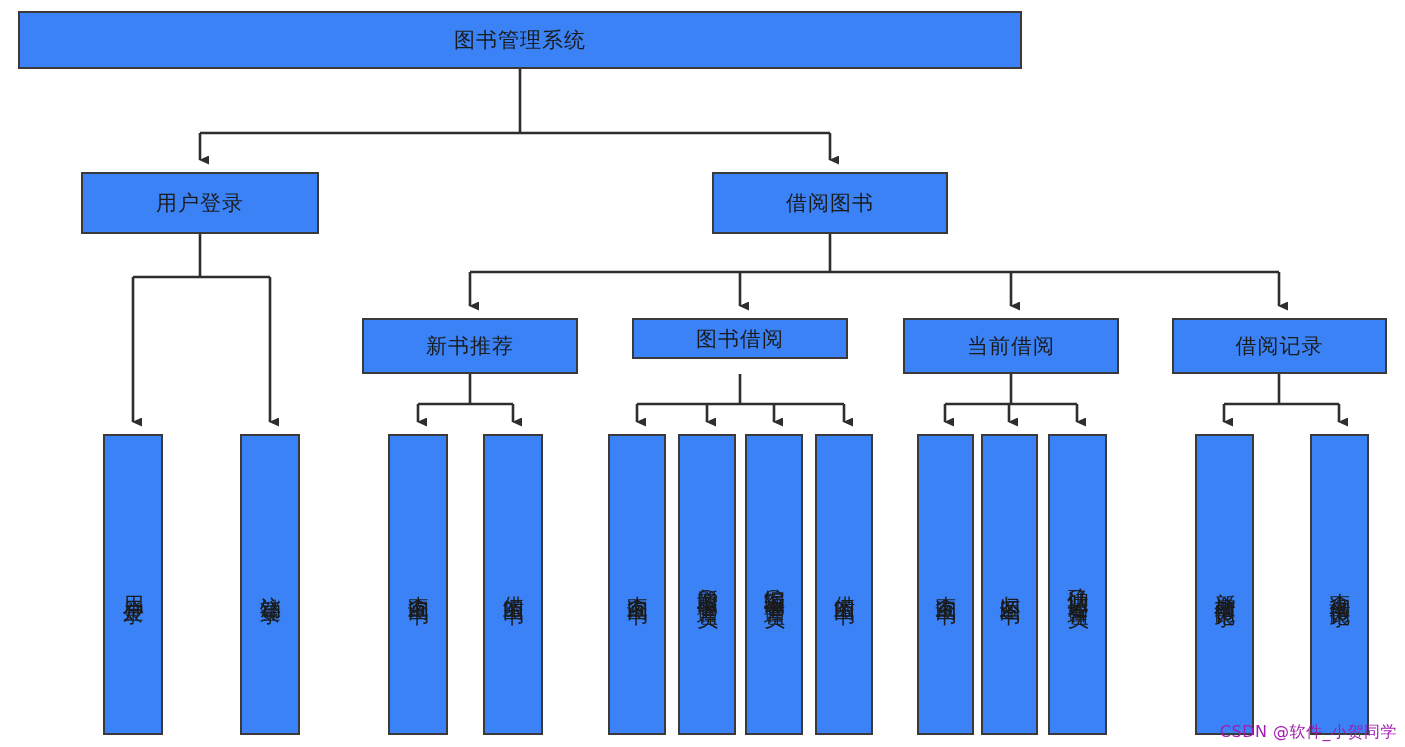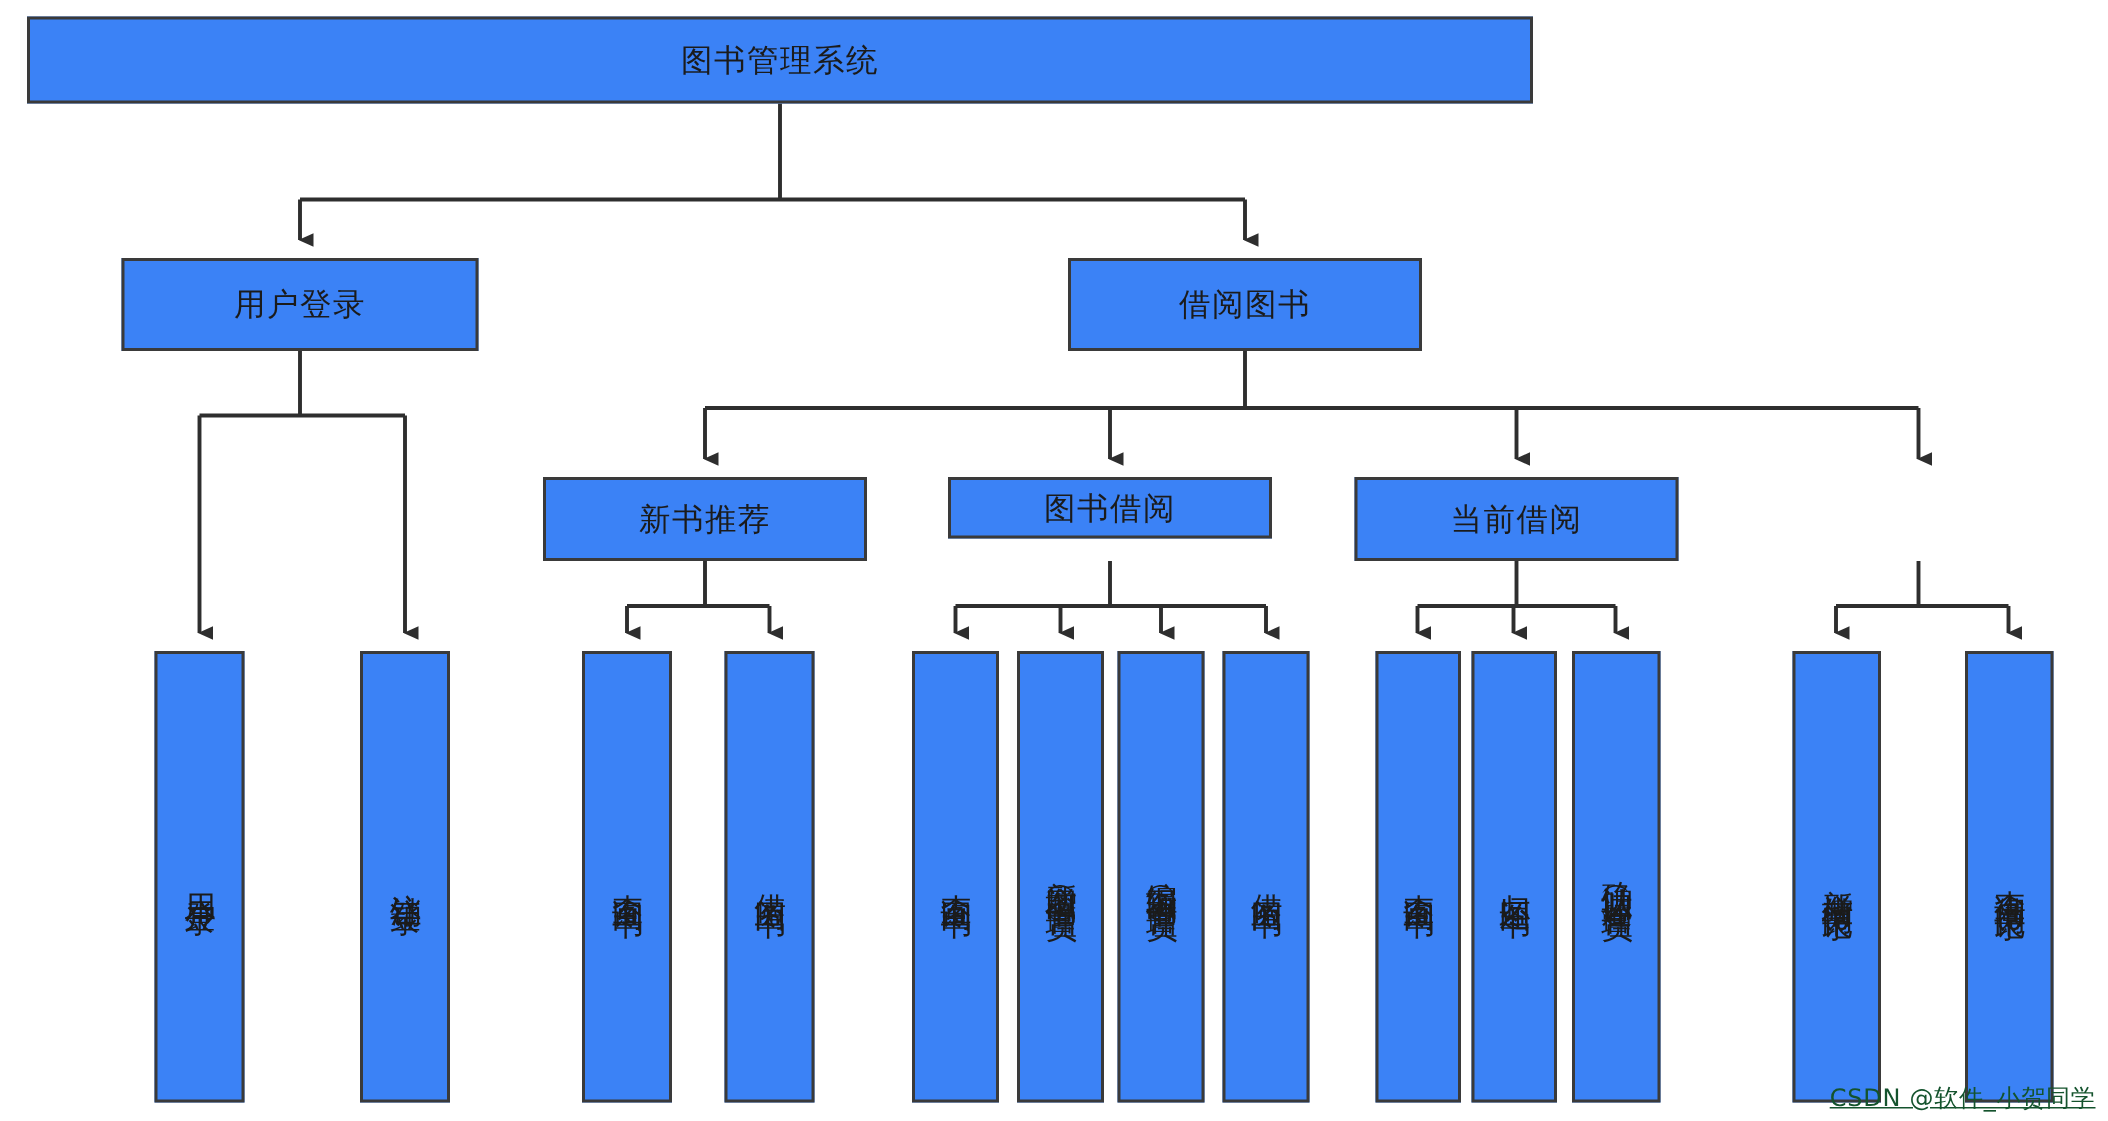--- a/index.html
+++ b/index.html
@@ -59,24 +59,23 @@
     top: 0;
     width: 1405px;
     height: 747px;
     pointer-events: none;
   }
   .watermark {
     position: absolute;
     right: 8px;
     bottom: 4px;
     font-size: 16px;
-    color: #14532d;
+    color: #a21caf;
     white-space: nowrap;
     letter-spacing: 0.5px;
-    text-decoration: underline;
   }
 </style>
 </head>
 <body>
 
 <div id="diagram-root">
 
   <svg class="connectors" viewBox="0 0 1405 747" width="1405" height="747" xmlns="http://www.w3.org/2000/svg">
     <defs>
       <marker id="arrowhead" markerWidth="9" markerHeight="10" refX="4.5" refY="9" orient="auto" markerUnits="userSpaceOnUse">
@@ -140,20 +139,23 @@
 
   <div class="node-box" style="left:362px; top:318px; width:216px; height:56px;">
     <span class="node-label-h">新书推荐</span>
   </div>
   <div class="node-box" style="left:632px; top:318px; width:216px; height:41px;">
     <span class="node-label-h">图书借阅</span>
   </div>
   <div class="node-box" style="left:903px; top:318px; width:216px; height:56px;font-family:Liberation Serif, serif;">
     <span class="node-label-h">当前借阅</span>
   </div>
+  <div class="node-box" style="left:1172px; top:318px; width:215px; height:56px;">
+    <span class="node-label-h">借阅记录</span>
+  </div>
 
   <div class="node-box" style="left:103px; top:434px; width:60px; height:301px;">
     <span class="node-label-v">用户登录</span>
   </div>
   <div class="node-box" style="left:240px; top:434px; width:60px; height:301px;">
     <span class="node-label-v">注销登录</span>
   </div>
   <div class="node-box" style="left:388px; top:434px; width:60px; height:301px;">
     <span class="node-label-v">查询图书</span>
   </div>

